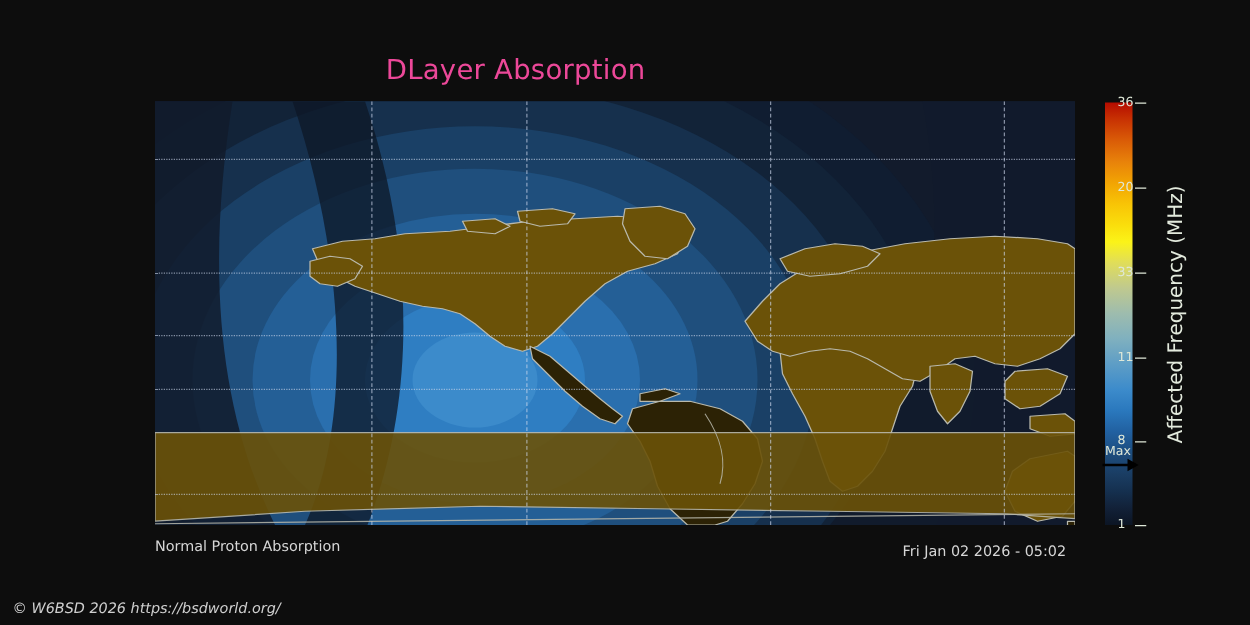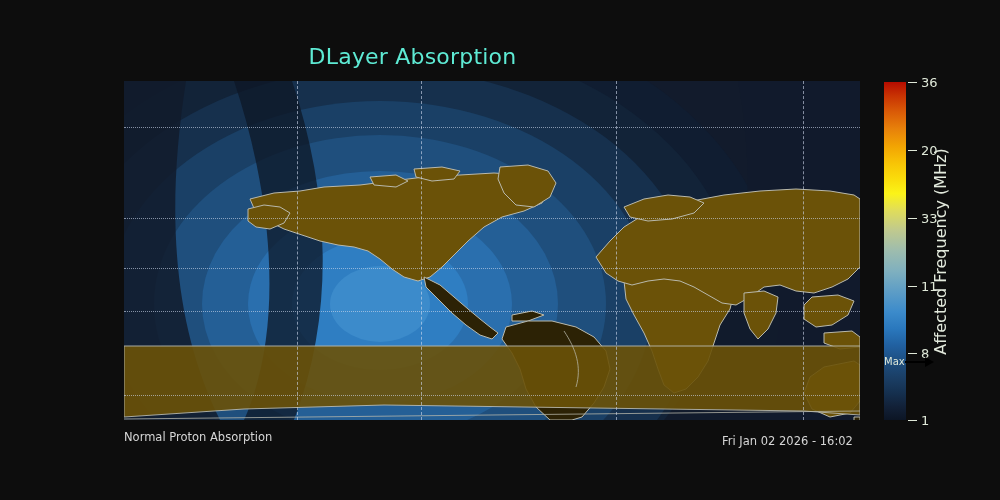--- a/index.html
+++ b/index.html
@@ -7,21 +7,21 @@
     width:1000px;height:500px;overflow:hidden;
     background:#0d0d0d;
     font-family:"DejaVu Sans","Liberation Sans",sans-serif;
     position:relative;
   }
   #root{position:absolute;inset:0;}
 
   .title{
     position:absolute;left:0;top:44px;width:825px;
     text-align:center;
-    font-size:22px;color:#5eead4;letter-spacing:.2px;
+    font-size:22px;color:#ec4899;letter-spacing:.2px;
   }
 
   
   .map-frame{
     position:absolute;left:124px;top:81px;width:736px;height:339px;
     overflow:hidden;background:#111a2b;
   }
   .map-night{position:absolute;inset:0;background:#121b2c;}
 
   .gridline-v{position:absolute;top:0;height:339px;width:0;
@@ -52,33 +52,33 @@
       #fade0c 71%,
       #f8c406 76%,
       #f2a403 81%,
       #e8820a 86%,
       #da5c07 91%,
       #c83203 96%,
       #b50c00 100%);
   }
   .cbar-tick{position:absolute;left:908px;width:9px;height:0;
     border-top:1.5px solid #dfe8d8;}
-  .cbar-label{position:absolute;left:921px;font-size:13px;color:#dfe8d8;
+  .cbar-label{position:absolute;left:894px;font-size:10px;color:#dfe8d8;
     transform:translateY(-50%);}
   .cbar-title{
     position:absolute;left:928px;top:82px;height:338px;width:24px;
     display:flex;align-items:center;justify-content:center;
   }
   .cbar-title span{
     display:block;white-space:nowrap;font-size:16px;color:#e3eadd;
     transform:rotate(-90deg);
   }
   .max-marker{
     position:absolute;left:882px;
-    display:flex;flex-direction:row;align-items:flex-start;
+    display:flex;flex-direction:column;align-items:flex-start;
   }
   .max-marker .mtxt{font-size:10px;color:#dfe8d8;line-height:10px;padding-left:2px;}
   .max-marker .marrow{position:relative;width:30px;height:10px;}
   .max-marker .marrow i{
     position:absolute;left:0;top:4px;width:22px;height:2px;background:#000;display:block;
   }
   .max-marker .marrow b{
     position:absolute;left:20px;top:0;width:0;height:0;display:block;
     border-top:5px solid transparent;border-bottom:5px solid transparent;
     border-left:9px solid #000;
@@ -230,15 +230,16 @@
   </div>
 
   <div class="cbar-title">
     <span>Affected Frequency (MHz)</span>
   </div>
 
   <div class="status">
     <div>Normal Proton Absorption</div>
   </div>
 
-  <div class="stamp">Fri Jan 02 2026 - 16:02</div>
-
+  <div class="stamp">Fri Jan 02 2026 - 05:02</div>
+
+  <div class="footer">© W6BSD 2026 https://bsdworld.org/</div>
 </div>
 
 </body></html>

